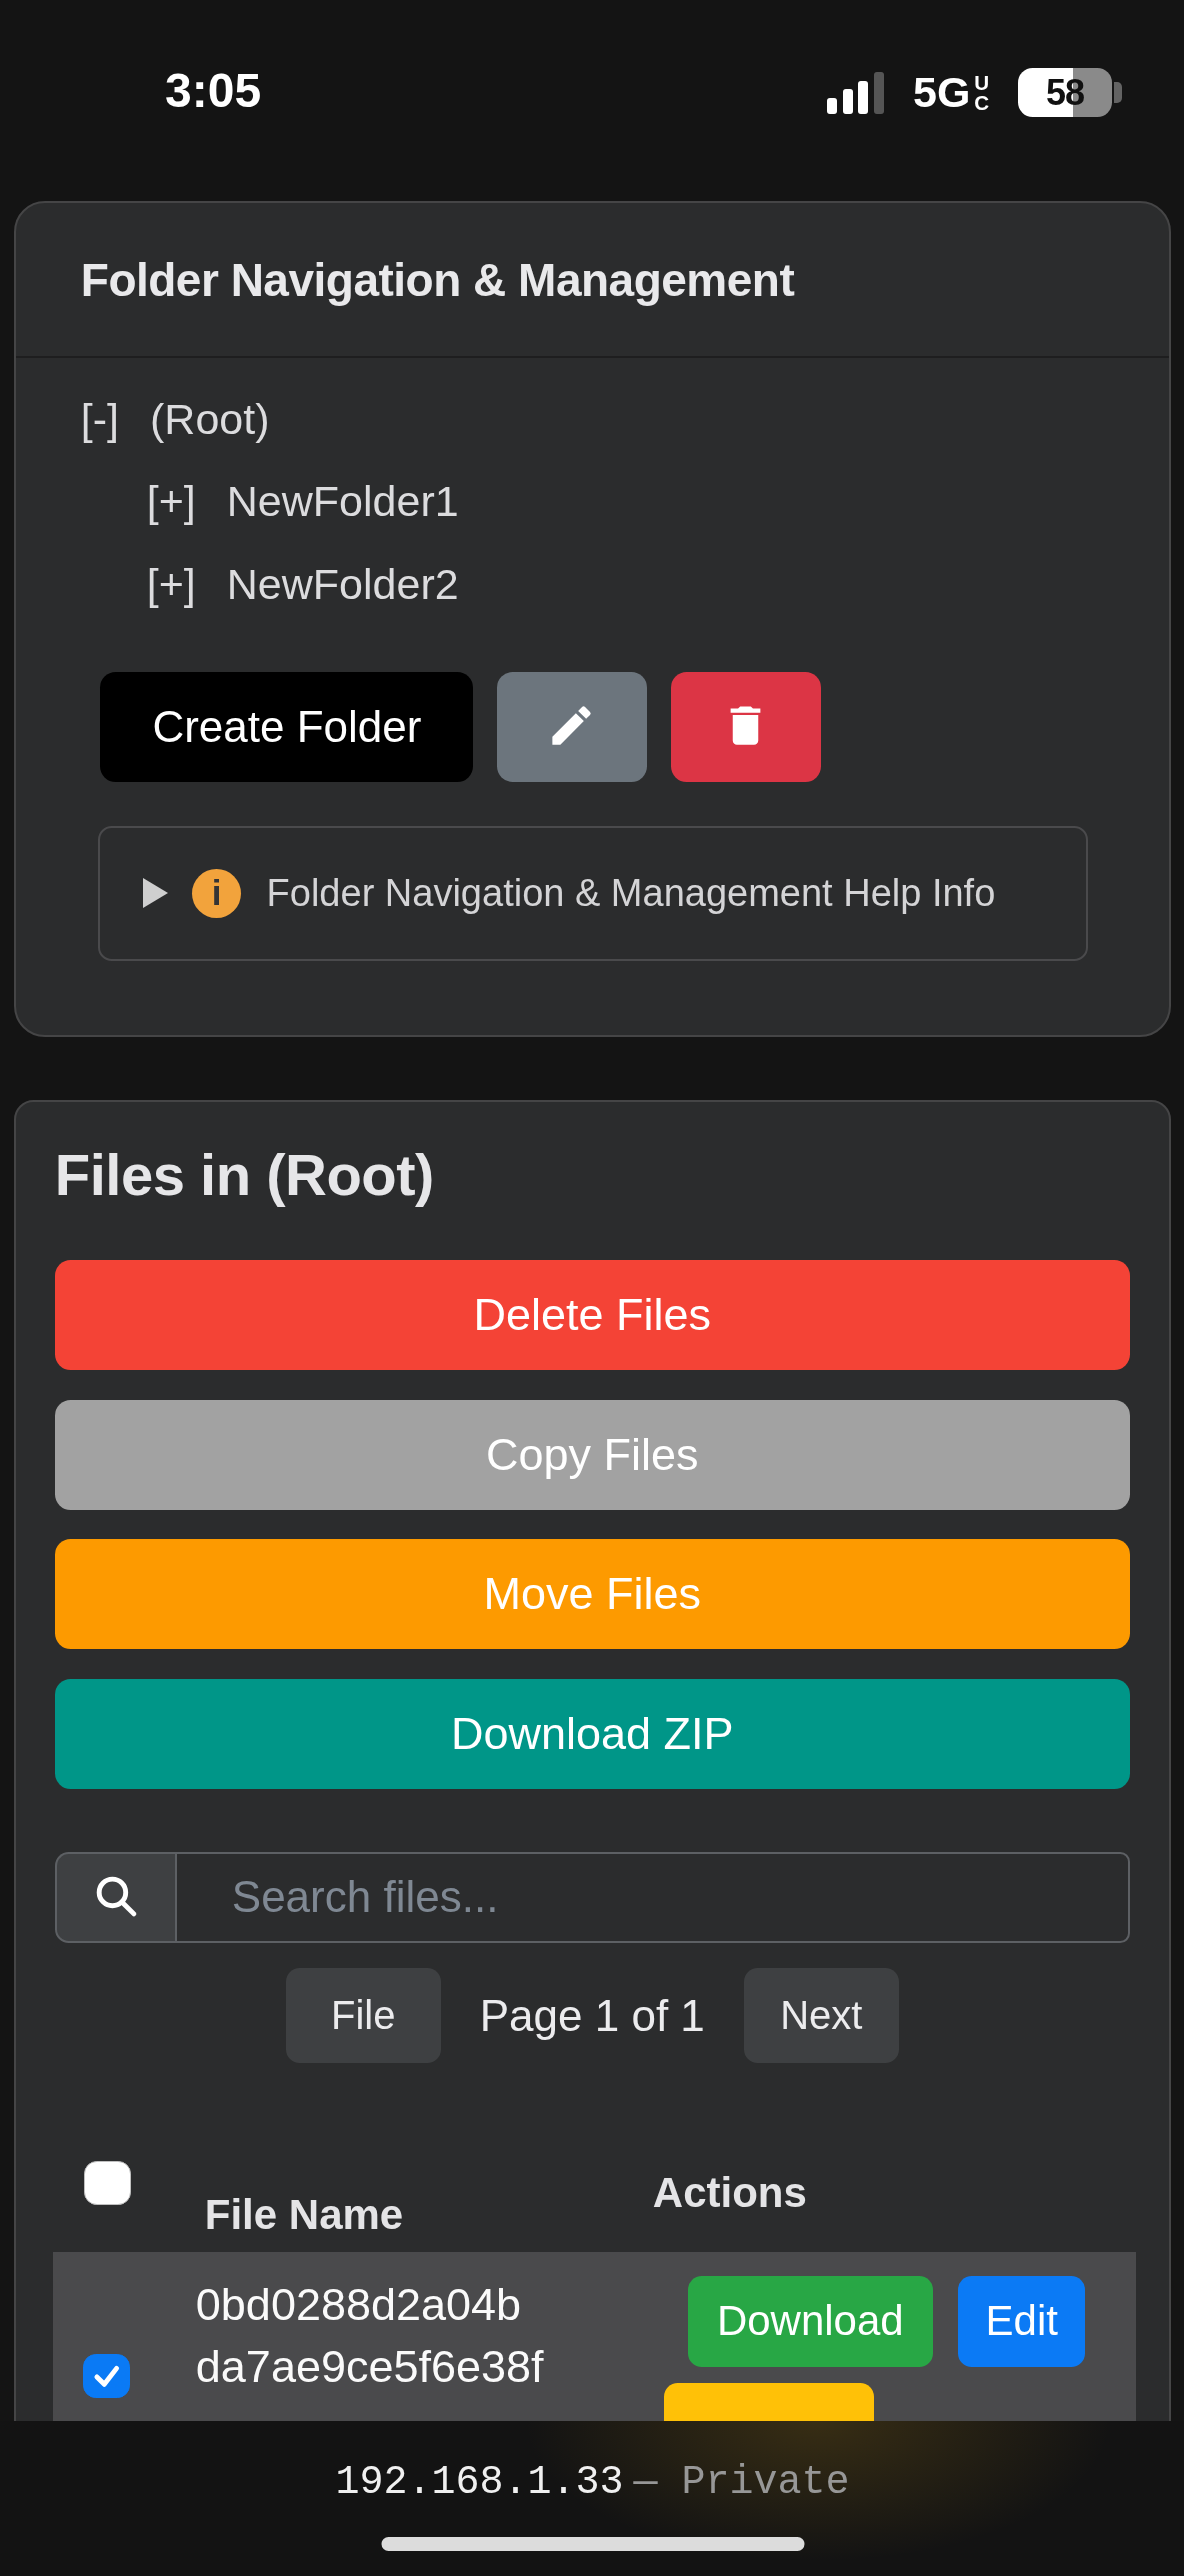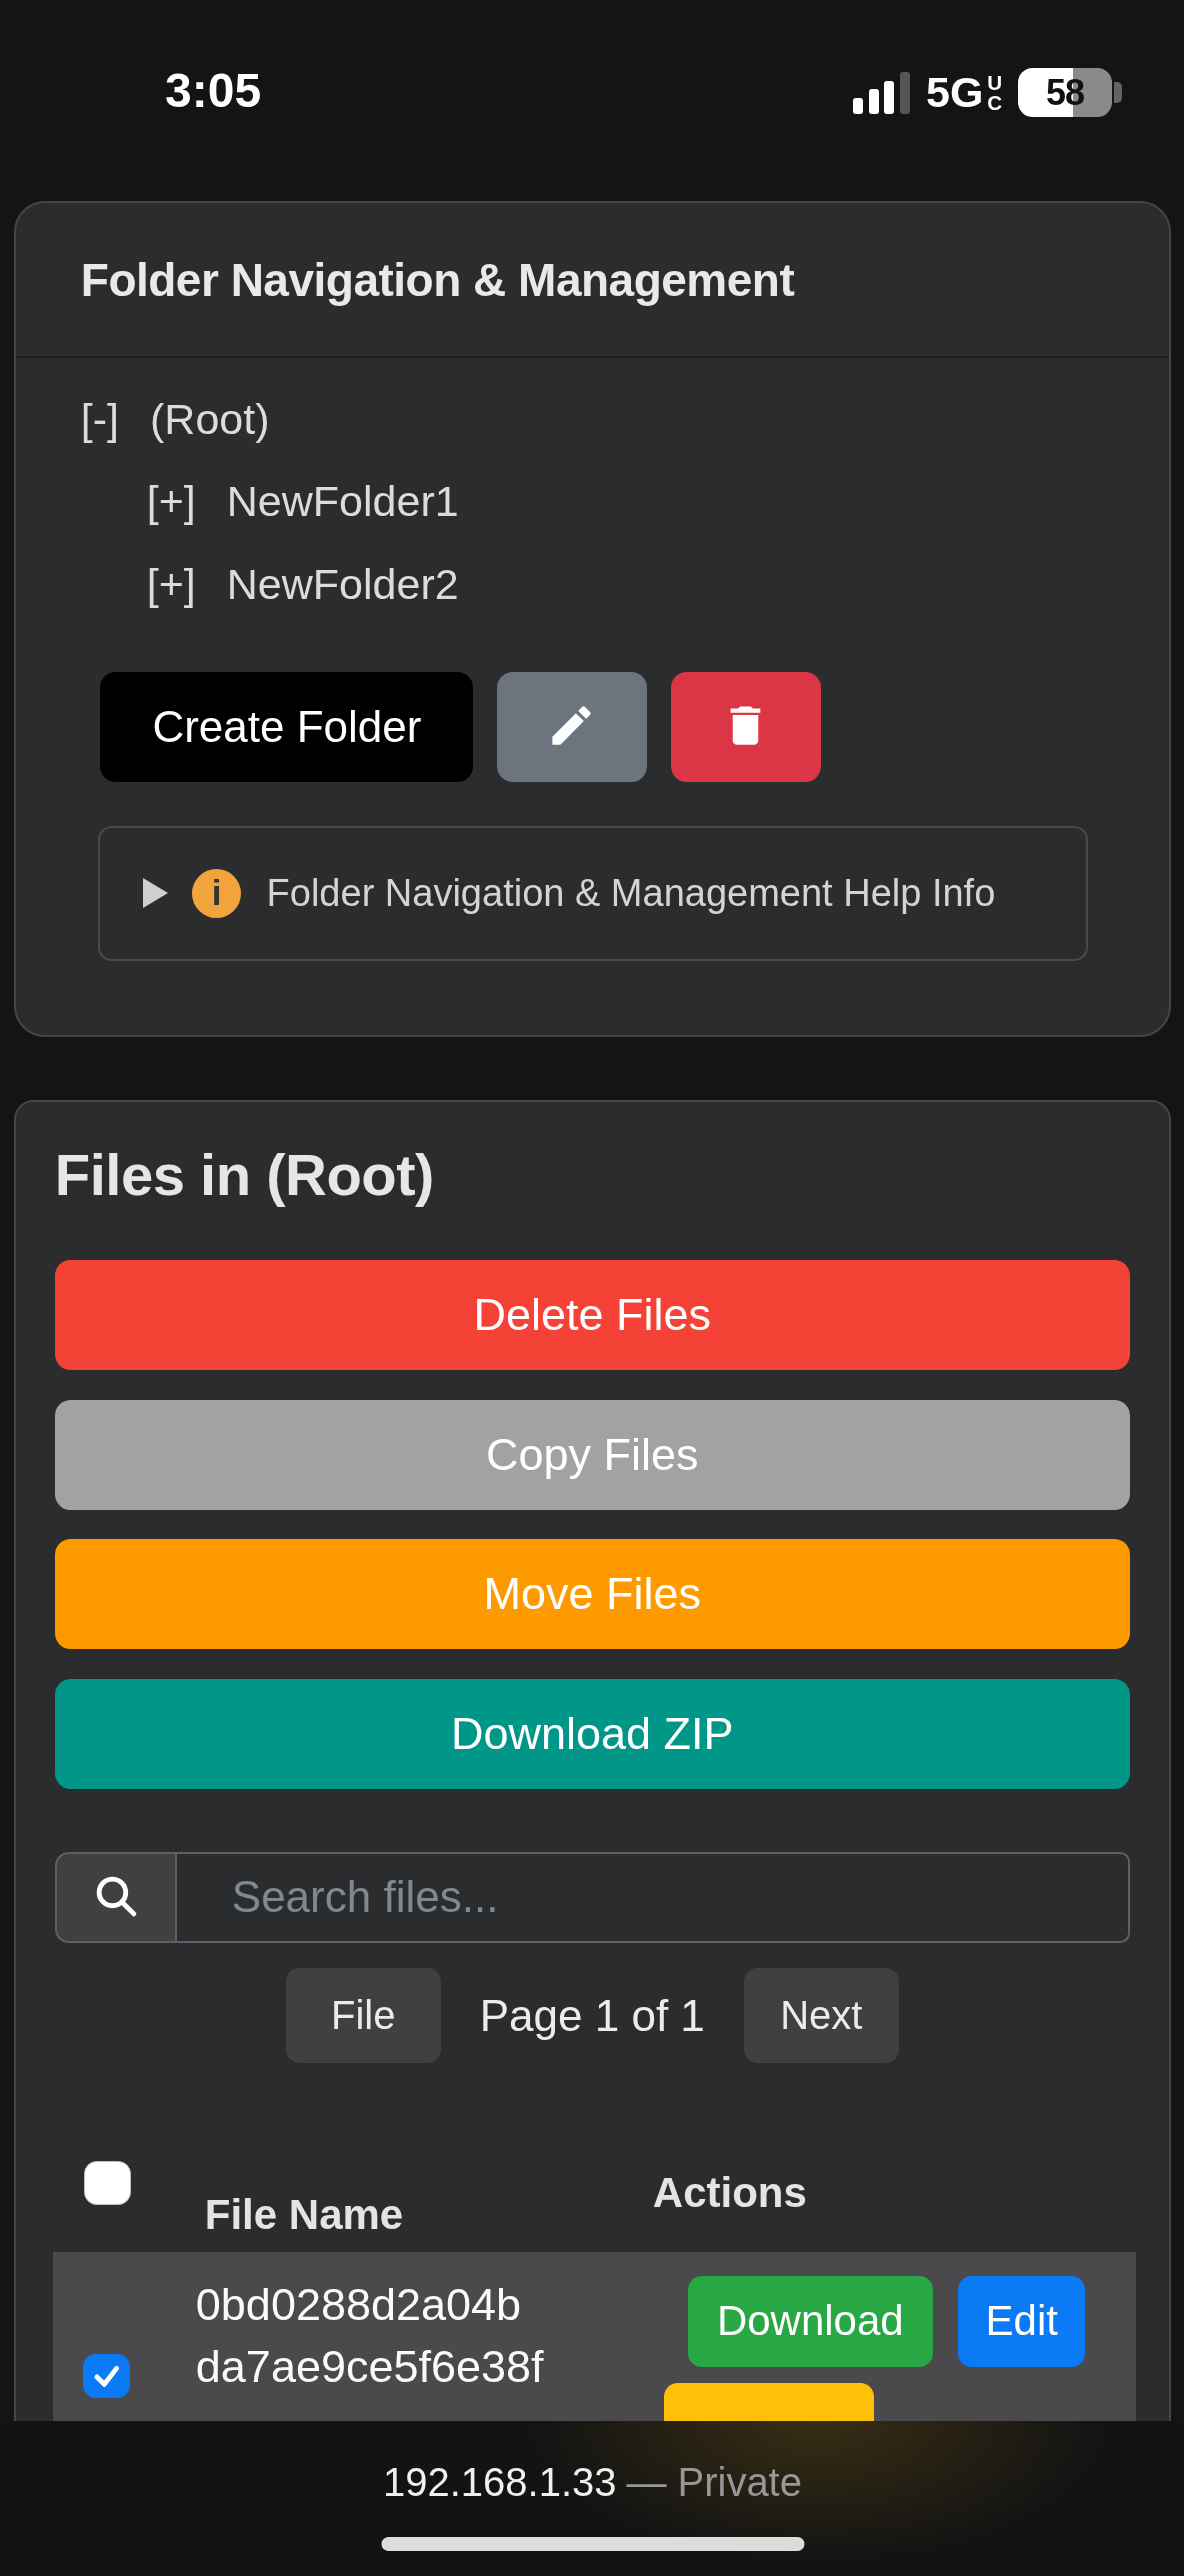--- a/index.html
+++ b/index.html
@@ -5,21 +5,21 @@
   * { margin:0; padding:0; box-sizing:border-box; }
   html,body { background:#000; }
   body { font-family:"Liberation Sans","DejaVu Sans",sans-serif; color:#e8e8ea; }
   .phone {
     position:relative; width:1185px; height:2576px; background:#141414;
     overflow:hidden; margin:0 auto;
   }
   
   .status-bar { position:absolute; top:0; left:0; width:100%; height:167px; }
   .sb-time { position:absolute; left:165px; top:63px; font-size:48px; font-weight:700; letter-spacing:0px; color:#fff; }
-  .sb-right { position:absolute; right:63px; top:65px; display:flex; align-items:center; gap:16px; height:55px; }
+  .sb-right { position:absolute; right:63px; top:65px; display:flex; align-items:center; gap:29px; height:55px; }
   .sig { display:flex; align-items:flex-end; gap:5.9px; }
   .sig i { display:block; width:9.8px; border-radius:2.9px; background:#fff; }
   .sig i:nth-child(1){height:15.7px} .sig i:nth-child(2){height:24.6px}
   .sig i:nth-child(3){height:33px} .sig i:nth-child(4){height:42px; background:#555;}
   .net { display:flex; align-items:center; gap:3.9px; }
   .net-main { font-size:43px; font-weight:600; color:#fff; }
   .net-stack { display:flex; flex-direction:column; font-size:20.6px; line-height:19.6px; font-weight:700; color:#fff; }
   .battery { display:flex; align-items:center; }
   .bat-body {
     width:94px; height:49px; border-radius:14.7px; overflow:hidden;
@@ -92,21 +92,21 @@
   .act-line { display:flex; gap:25.5px;margin-left:24px; }
   .act-btn { height:91px; border-radius:13.8px; font-size:42px; color:#fff; }
   .act-download { width:245px; }
   .act-edit { width:127px; }
   .act-third { width:210px; margin-top:16.7px; }
   
   .bottom-bar {
     position:absolute; top:2421px; left:0; width:1185px; height:155px;
     background:radial-gradient(472px 226px at 69% 0%, rgba(186,140,24,0.22), rgba(0,0,0,0) 62%), #131313;
   }
-  .url-line { margin-top:39px; text-align:center; font-size:40px; }
+  .url-line { margin-top:39px; text-align:center; font-size:40px;font-family:Liberation Mono, monospace; }
   .url-host { color:#f0f0f0; }
   .url-privacy { color:#979797; margin-left:9.8px; }
   .home-indicator {
     position:absolute; bottom:24.6px; left:50%; transform:translateX(-50%);
     width:423px; height:14.7px; border-radius:7.9px; background:#dcdcdc; cursor:pointer;
   }
 </style>
 </head>
 <body>
 

